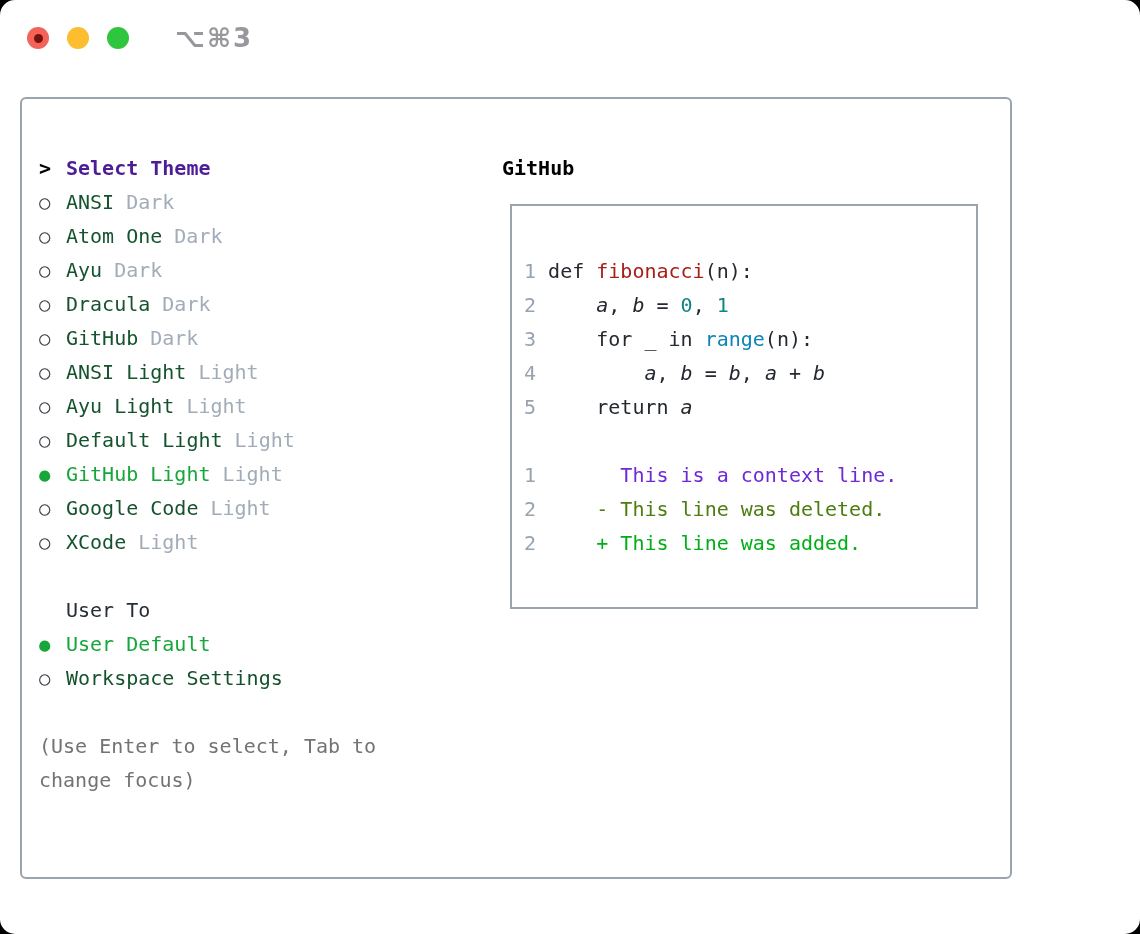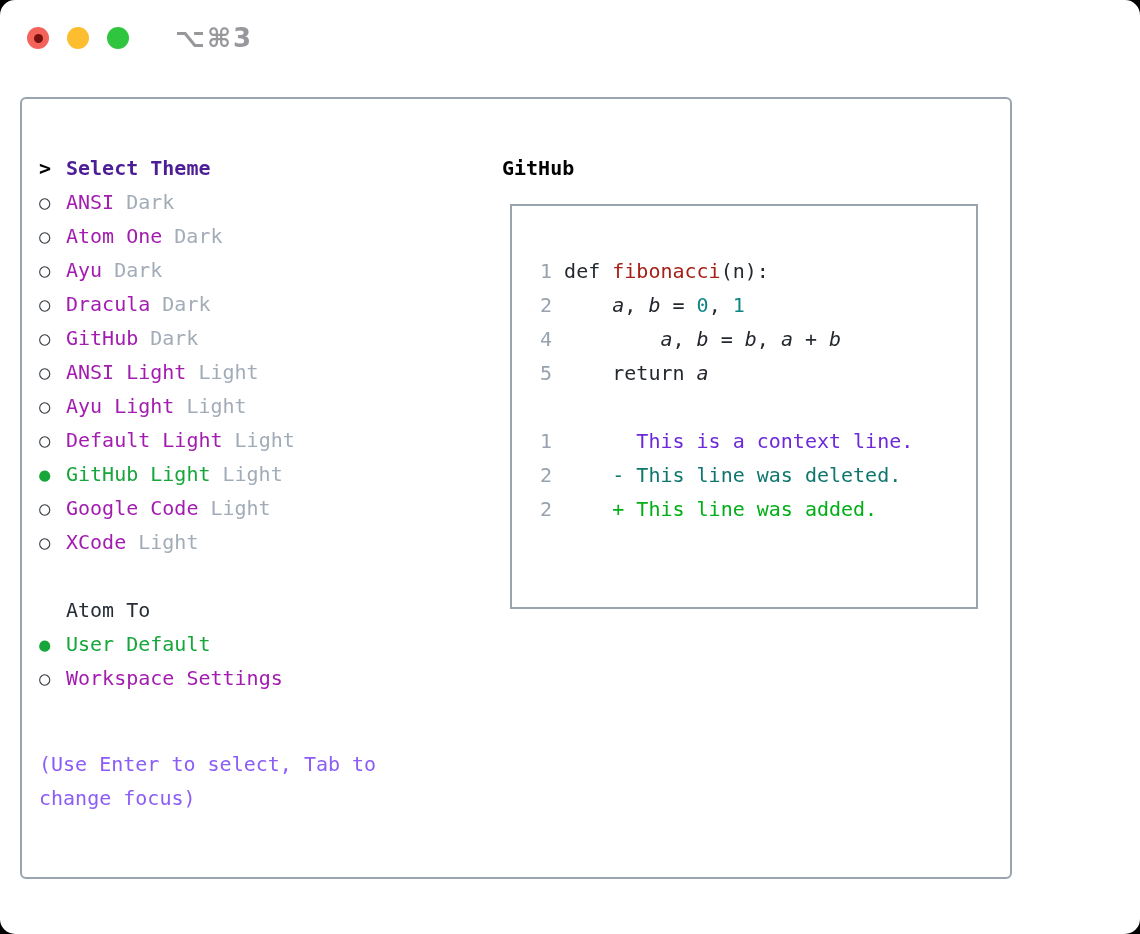--- a/index.html
+++ b/index.html
@@ -35,49 +35,49 @@
     box-sizing:border-box;
   }
   .left-col {
     position:absolute; left:17px; top:52px; width:440px;
     font-size:20px; line-height:34px; color:#262d35;
   }
   .row { white-space:nowrap; height:34px; }
   .pfx { display:inline-block; width:27px; color:#3d444c; font-size:19px; }
   .hdr .pfx { color:#000; font-weight:bold; font-size:20px; }
   .hdr .lbl { color:#4c1d95; font-weight:bold; }
-  .row .nm { color:#a21caf; }
+  .row .nm { color:#14532d; }
   .row .vr { color:#a2acb8; margin-left:12px; }
   .row.selected .pfx { color:#16a63a; }
   .row.selected .nm  { color:#16a63a; }
   .spacer { height:34px; }
   .hint {
-    color:#8b5cf6; max-width:402px; margin-top:18px;
+    color:#737373; max-width:402px; margin-top:0;
     white-space:normal; word-break:normal;
   }
   
   .preview-title {
     position:absolute; left:480px; top:52px;
     font-size:20px; line-height:34px; font-weight:bold; color:#000;
   }
   .preview-box {
     position:absolute; left:488px; top:105px; width:468px; height:405px;
     border:2px solid #9aa4ae; background:#fff; box-sizing:border-box;
-    padding:48px 8px 0 28px; overflow:hidden;
+    padding:48px 8px 0 12px; overflow:hidden;
   }
   .pline { white-space:pre; font-size:20px; line-height:34px; }
   .ln     { color:#98a3b0; }
   .tk-kw  { color:#24292f; }
   .tk-pl  { color:#24292f; }
   .tk-fn  { color:#a61e15; }
   .tk-num { color:#0e8585; }
   .tk-bi  { color:#0b85b5; }
   .tk-var { color:#24292f; font-style:italic; }
   .tk-ctx { color:#6d28d9; }
-  .tk-del { color:#0f766e;text-align:right; }
+  .tk-del { color:#4d7c0f;text-align:right; }
   .tk-add { color:#00ae17; }
 </style>
 </head>
 <body>
 
 <div class="window">
 
   <div class="titlebar">
     <div class="light red">
       <div class="dot"></div>
@@ -101,36 +101,37 @@
           <div class="row"><span class="pfx">○</span><span class="nm">GitHub</span><span class="vr">Dark</span></div>
           <div class="row"><span class="pfx">○</span><span class="nm">ANSI Light</span><span class="vr">Light</span></div>
           <div class="row"><span class="pfx">○</span><span class="nm">Ayu Light</span><span class="vr">Light</span></div>
           <div class="row"><span class="pfx">○</span><span class="nm">Default Light</span><span class="vr">Light</span></div>
           <div class="row selected"><span class="pfx">●</span><span class="nm">GitHub Light</span><span class="vr">Light</span></div>
           <div class="row"><span class="pfx">○</span><span class="nm">Google Code</span><span class="vr">Light</span></div>
           <div class="row"><span class="pfx">○</span><span class="nm">XCode</span><span class="vr">Light</span></div>
         </div>
       <div class="spacer"></div>
       <div class="row hdr2">
-        <span class="pfx"></span><span>Atom To</span>
+        <span class="pfx"></span><span>User To</span>
       </div>
       <div id="apply-options">
           <div class="row selected"><span class="pfx">●</span><span class="nm">User Default</span></div>
           <div class="row"><span class="pfx">○</span><span class="nm">Workspace Settings</span></div>
         </div>
       <div class="spacer"></div>
       <div class="hint">(Use Enter to select, Tab to change focus)</div>
     </div>
 
     <div class="preview-title">GitHub</div>
 
     <div class="preview-box">
       <div id="preview-lines">
           <div class="pline"><span class="ln">1 </span><span class="tk-kw">def </span><span class="tk-fn">fibonacci</span><span class="tk-pl">(n):</span></div>
           <div class="pline"><span class="ln">2 </span><span class="tk-pl">    </span><span class="tk-var">a</span><span class="tk-pl">, </span><span class="tk-var">b</span><span class="tk-pl"> = </span><span class="tk-num">0</span><span class="tk-pl">, </span><span class="tk-num">1</span></div>
+          <div class="pline"><span class="ln">3 </span><span class="tk-pl">    for _ in </span><span class="tk-bi">range</span><span class="tk-pl">(n):</span></div>
           <div class="pline"><span class="ln">4 </span><span class="tk-pl">        </span><span class="tk-var">a</span><span class="tk-pl">, </span><span class="tk-var">b</span><span class="tk-pl"> = </span><span class="tk-var">b</span><span class="tk-pl">, </span><span class="tk-var">a</span><span class="tk-pl"> + </span><span class="tk-var">b</span></div>
           <div class="pline"><span class="ln">5 </span><span class="tk-pl">    return </span><span class="tk-var">a</span></div>
           <div class="pline"><span class="ln">  </span> </div>
           <div class="pline"><span class="ln">1 </span><span class="tk-ctx">      This is a context line.</span></div>
           <div class="pline"><span class="ln">2 </span><span class="tk-del">    - This line was deleted.</span></div>
           <div class="pline"><span class="ln">2 </span><span class="tk-add">    + This line was added.</span></div>
         </div>
     </div>
 
   </div>

